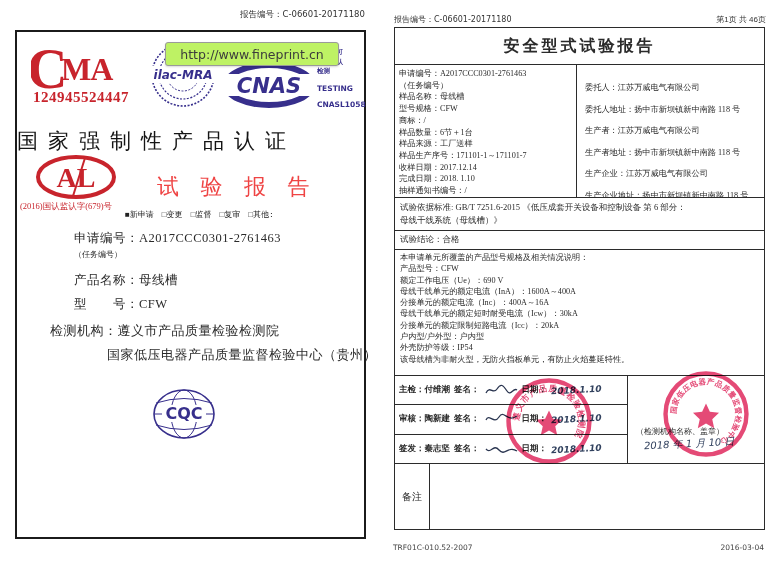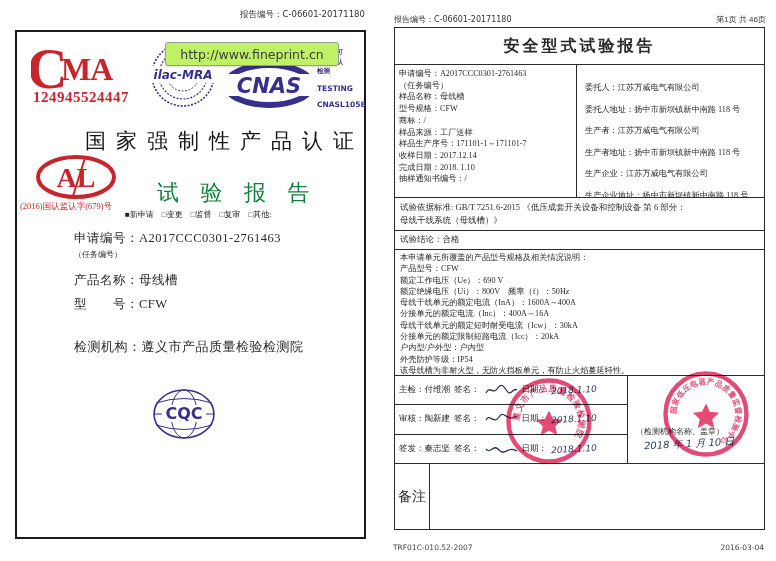--- a/index.html
+++ b/index.html
@@ -14,26 +14,26 @@
               font-family:"DejaVu Sans",sans-serif;color:#333;white-space:nowrap;}
   .lpage{position:absolute;left:15px;top:30px;width:351px;height:509px;border:2px solid #1b1b1b;box-sizing:border-box;}
   .cma-wrap{position:absolute;left:14px;top:10px;width:120px;height:72px;}
   .cma-num{position:absolute;left:2px;top:47px;color:var(--red);font-weight:bold;font-size:15px;letter-spacing:.5px;}
   .ilac-mark{position:absolute;left:132px;top:8px;width:68px;height:70px;}
   .cnas-mark{position:absolute;left:206px;top:30px;width:92px;height:46px;}
   .cnas-lines{position:absolute;left:300px;top:16px;color:var(--navy);font-weight:bold;
               font-family:"DejaVu Sans",sans-serif;line-height:9.5px;}
   .cnas-lines .zh{font-size:6.5px;}
   .cnas-lines .en{font-size:7.5px;margin-top:7px;}
-  .ltitle{position:absolute;left:0;right:0;top:95px;text-align:right;font-size:21px;letter-spacing:6px;color:#151515;}
+  .ltitle{position:absolute;left:0;right:0;top:95px;text-align:left;font-size:21px;letter-spacing:6px;color:#151515;}
   .cal-mark{position:absolute;left:18px;top:122px;width:82px;height:46px;}
   .cal-caption{position:absolute;left:3px;top:169px;color:var(--red);font-weight:normal;font-size:8.5px;white-space:nowrap;}
-  .rtitle{position:absolute;left:140px;top:146px;font-size:22px;letter-spacing:8px;color:#15803d;white-space:nowrap;}
+  .rtitle{position:absolute;left:140px;top:140px;font-size:22px;letter-spacing:8px;color:#ef4444;white-space:nowrap;}
   .checkrow{position:absolute;left:108px;top:177px;font-size:8px;color:#222;
-            font-family:Liberation Sans, sans-serif;display:flex;gap:8px;white-space:nowrap;}
+            font-family:Liberation Mono, monospace;display:flex;gap:8px;white-space:nowrap;}
   .lfield{position:absolute;left:57px;font-size:12.5px;letter-spacing:.5px;white-space:nowrap;}
   .lfield.small{font-size:8px;letter-spacing:0;}
   .lagency{position:absolute;font-size:13px;letter-spacing:.5px;white-space:nowrap;}
   .cqc-mark{position:absolute;left:135px;top:356px;width:64px;height:52px;}
 
   
   .watermark{position:absolute;left:165px;top:42px;width:172px;height:22px;z-index:60;
              background:#bef264;border:1px solid #9a9a9a;border-radius:3px;
              box-shadow:0 1px 2px rgba(0,0,0,.15);display:flex;align-items:center;justify-content:center;
              font-family:"DejaVu Sans","Liberation Sans",sans-serif;font-size:12.5px;color:#3c3c3c;}
@@ -50,30 +50,30 @@
   .r-info{height:133px;display:flex;}
   .r-info-left{width:182px;border-right:1px solid var(--line);padding:3px 4px;box-sizing:border-box;
                font-size:8.2px;line-height:11.7px;overflow:hidden;}
   .r-info-right{flex:1;padding:12px 6px 0 8px;box-sizing:border-box;font-size:8.2px;line-height:21.5px;overflow:hidden;}
   .r-standard{height:33px;padding:3px 5px;box-sizing:border-box;font-size:8.5px;line-height:13px;}
   .r-conclusion{height:19px;padding:3px 5px;box-sizing:border-box;font-size:8.5px;}
   .r-specs{height:126px;padding:2px 5px;box-sizing:border-box;font-size:8.2px;line-height:11.3px;overflow:hidden;}
   .r-sign{height:88px;display:flex;}
   .r-sign-left{width:232px;border-right:1px solid var(--line);display:flex;flex-direction:column;}
   .sig-row{flex:1;border-bottom:1px solid var(--line);display:flex;align-items:center;
-           padding:0 4px;font-size:8.5px;gap:4px;white-space:nowrap;overflow:hidden;}
+           padding:0 4px;font-size:8.5px;gap:4px;white-space:nowrap;overflow:hidden;font-weight:bold;}
   .sig-row:last-child{border-bottom:none;}
   .r-sign-right{flex:1;position:relative;font-size:8px;}
   .stamp-note{position:absolute;left:8px;top:50px;white-space:nowrap;}
   .hand{font-family:"DejaVu Sans","Liberation Sans",sans-serif;font-style:italic;font-size:9px;
         color:#31415e;display:inline-block;transform:rotate(-3deg);}
   .stamp-date{position:absolute;left:16px;top:61px;font-size:10px;}
   .r-remark{flex:1;display:flex;}
   .remark-label{width:34px;border-right:1px solid var(--line);display:flex;align-items:center;
-                justify-content:center;font-size:14px;}
+                justify-content:center;font-size:10px;}
   .remark-body{flex:1;}
   .rfoot-left{position:absolute;top:543px;left:393px;font-size:7.5px;font-family:"DejaVu Sans",sans-serif;color:#444;}
   .rfoot-right{position:absolute;top:543px;right:12px;font-size:7.5px;font-family:"DejaVu Sans",sans-serif;color:#444;}
 
   
   .stamp{position:absolute;width:88px;height:88px;z-index:40;mix-blend-mode:multiply;opacity:.92;}
   .stamp1{left:505px;top:377px;}
   .stamp2{left:662px;top:370px;}
 
   .squiggle{flex:0 0 auto;}
@@ -142,21 +142,22 @@
       <span>□监督</span>
       <span>□复审</span>
       <span>□其他:</span>
     </div>
 
     <div class="lfield" style="top:198px;">申请编号：A2017CCC0301-2761463</div>
     <div class="lfield small" style="top:217px;">（任务编号）</div>
     <div class="lfield" style="top:240px;">产品名称：母线槽</div>
     <div class="lfield" style="top:264px;">型　　号：CFW</div>
 
-    <div class="lagency" style="left:33px;top:306px;margin-left:24px;">检测机构：遵义市产品质量检验检测院</div>
+    <div class="lagency" style="left:33px;top:290px;">检测机构：遵义市产品质量检验检测院</div>
+    <div class="lagency" style="left:90px;top:314px;">国家低压电器产品质量监督检验中心（贵州）</div>
 
     <div class="cqc-mark">
       <svg width="64" height="52" viewBox="0 0 64 52">
         <ellipse cx="32" cy="26" rx="30" ry="24" fill="none" stroke="#372f8c" stroke-width="1.6"></ellipse>
         <ellipse cx="32" cy="26" rx="13" ry="24" fill="none" stroke="#372f8c" stroke-width="1"></ellipse>
         <path d="M4 15 Q32 6 60 15" fill="none" stroke="#372f8c" stroke-width="1"></path>
         <path d="M4 37 Q32 46 60 37" fill="none" stroke="#372f8c" stroke-width="1"></path>
         <line x1="2" y1="26" x2="62" y2="26" stroke="#372f8c" stroke-width="1"></line>
         <rect x="10" y="17" width="44" height="17" fill="#ffffff"></rect>
         <text x="32" y="31" text-anchor="middle" font-family="DejaVu Sans,sans-serif" font-size="16" font-weight="bold" fill="#372f8c">CQC</text>
@@ -175,20 +176,21 @@
 
     <div class="trow r-title">安全型式试验报告</div>
 
     <div class="trow r-info">
       <div class="r-info-left">
         <div>申请编号：A2017CCC0301-2761463</div>
         <div>（任务编号）</div>
         <div>样品名称：母线槽</div>
         <div>型号规格：CFW</div>
         <div>商标：/</div>
+        <div>样品数量：6节＋1台</div>
         <div>样品来源：工厂送样</div>
         <div>样品生产序号：171101-1～171101-7</div>
         <div>收样日期：2017.12.14</div>
         <div>完成日期：2018. 1.10</div>
         <div>抽样通知书编号：/</div>
       </div>
       <div class="r-info-right">
         <div>委托人：江苏万威电气有限公司</div>
         <div>委托人地址：扬中市新坝镇新中南路 118 号</div>
         <div>生产者：江苏万威电气有限公司</div>
@@ -202,21 +204,20 @@
       <div>试验依据标准: GB/T 7251.6-2015 《低压成套开关设备和控制设备 第 6 部分：</div>
       <div>母线干线系统（母线槽）》</div>
     </div>
 
     <div class="trow r-conclusion">试验结论：合格</div>
 
     <div class="trow r-specs">
       <div>本申请单元所覆盖的产品型号规格及相关情况说明：</div>
       <div>产品型号：CFW</div>
       <div>额定工作电压（Ue）：690 V</div>
-      <div>额定绝缘电压（Ui）：800V　频率（f）：50Hz</div>
       <div>母线干线单元的额定电流（InA）：1600A～400A</div>
       <div>分接单元的额定电流（Inc）：400A～16A</div>
       <div>母线干线单元的额定短时耐受电流（Icw）：30kA</div>
       <div>分接单元的额定限制短路电流（Icc）：20kA</div>
       <div>户内型/户外型：户内型</div>
       <div>外壳防护等级：IP54</div>
       <div>该母线槽为非耐火型，无防火挡板单元，有防止火焰蔓延特性。</div>
     </div>
 
     <div class="trow r-sign">

